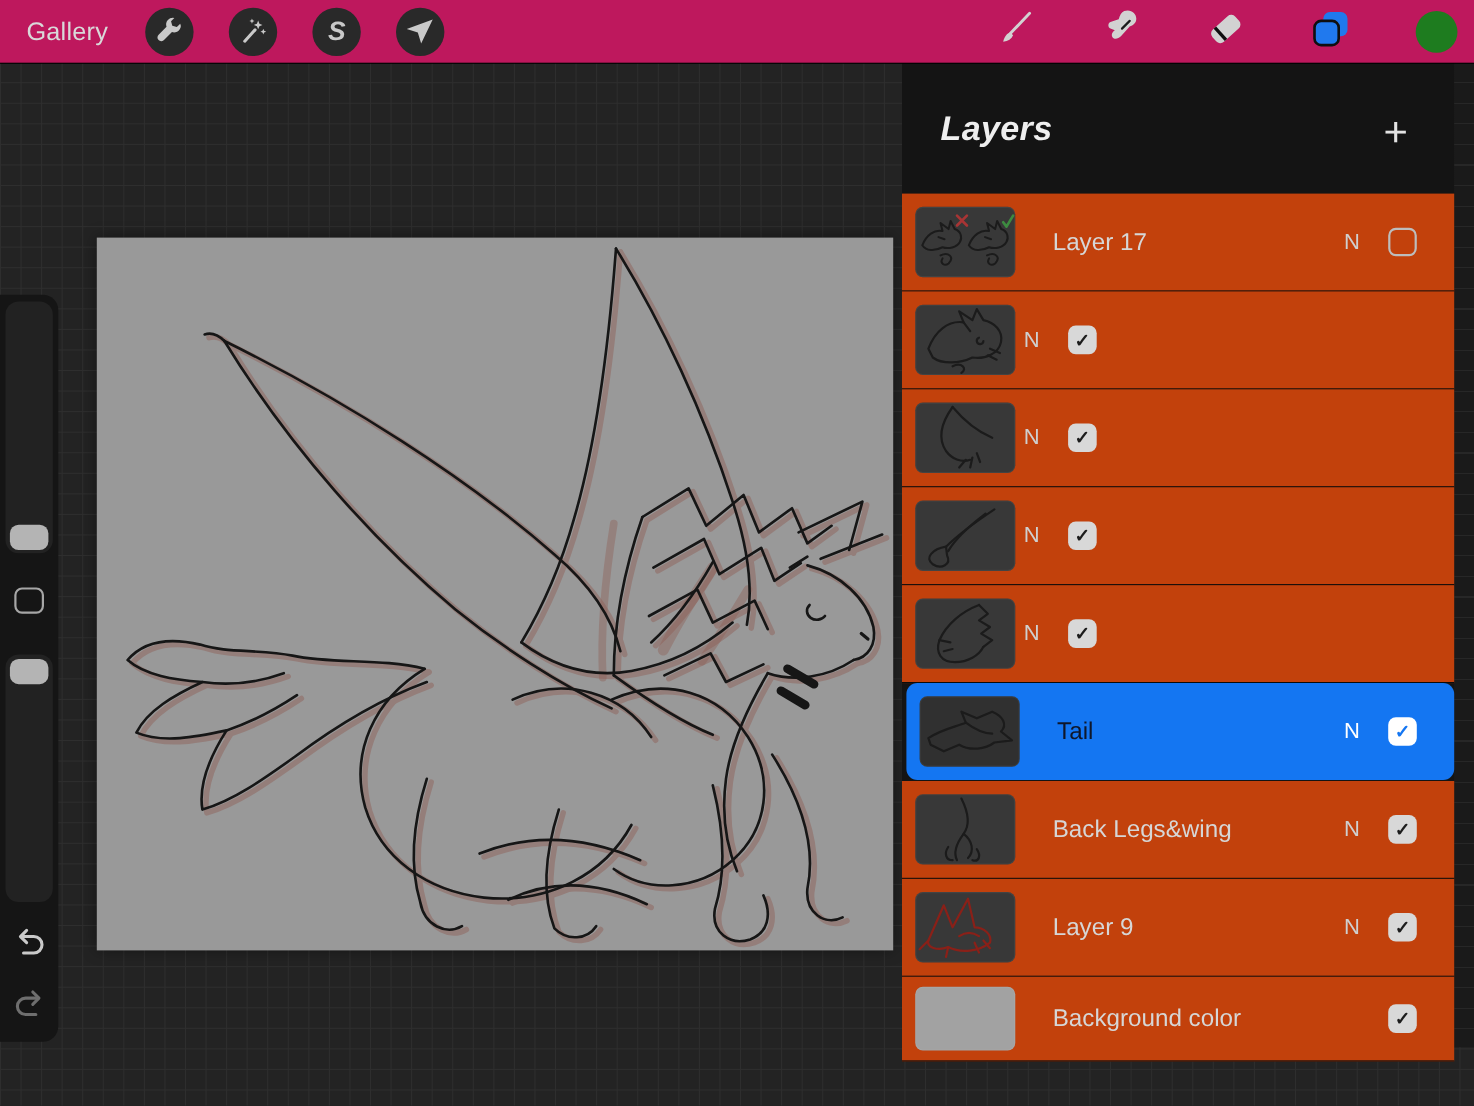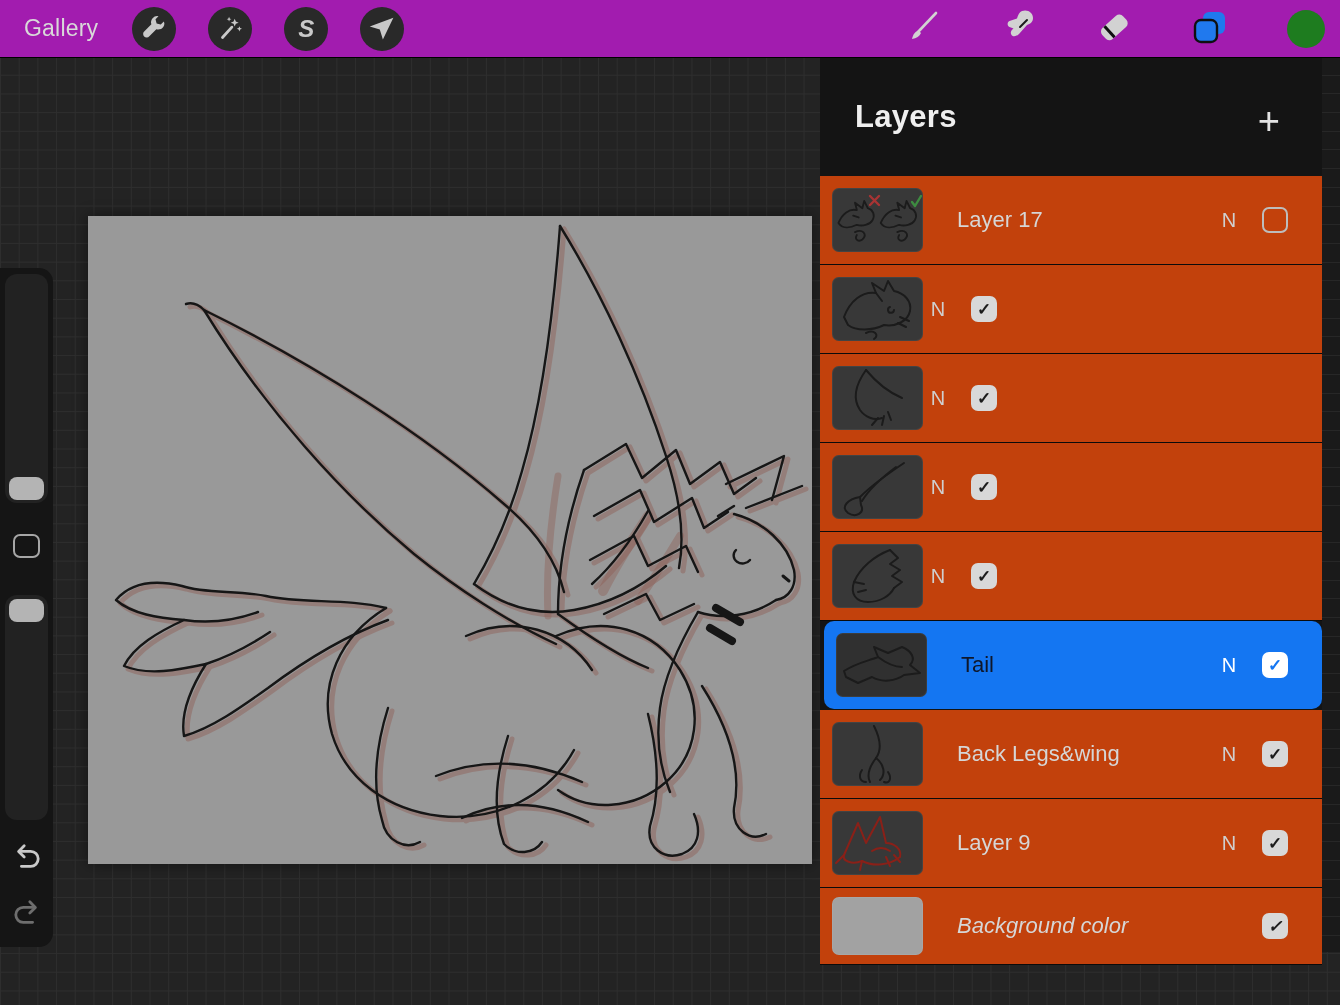--- a/index.html
+++ b/index.html
@@ -9,21 +9,21 @@
     background-image:
       linear-gradient(#2e2e2e 1px, transparent 1px),
       linear-gradient(90deg,#2e2e2e 1px, transparent 1px);
     background-size:18.7px 18.7px;
     font-family:"Liberation Sans", sans-serif;
     -webkit-font-smoothing:antialiased;
   }
   
   .topbar{
     position:absolute;left:0;top:0;width:1340px;height:57px;
-    background:#a21caf;display:flex;align-items:center;z-index:30;
+    background:#be185d;display:flex;align-items:center;z-index:30;
     box-shadow:0 1px 0 #000;
   }
   .gallery{color:#d9d9d9;font-size:23px;margin-left:24px;letter-spacing:.2px;cursor:default;}
   .tool-circle{
     width:44px;height:44px;border-radius:50%;background:#292929;
     display:flex;align-items:center;justify-content:center;flex:0 0 auto;
   }
   .tool-circle svg{display:block;}
   .lefttools{display:flex;gap:32px;margin-left:34px;}
   .righttools{position:absolute;right:12px;top:0;height:57px;display:flex;align-items:center;gap:52px;}
@@ -60,31 +60,31 @@
   
   .panel{
     position:absolute;left:820px;top:57px;width:502px;height:895px;
     background:#141414;z-index:10;
   }
   .panel-edge{
     position:absolute;left:1322px;top:57px;width:18px;height:895px;z-index:9;
     background:repeating-linear-gradient(180deg,#1a1a1a 0 17.7px,#272727 17.7px 18.7px);
   }
   .panel-header{height:119px;position:relative;display:flex;align-items:center;}
-  .panel-title{color:#efefef;font-size:31px;font-weight:bold;margin-left:35px;letter-spacing:.3px;}
+  .panel-title{color:#efefef;font-size:31px;font-weight:bold;margin-left:35px;letter-spacing:.3px;font-style:italic;}
   .add-btn{
     position:absolute;right:42px;top:50px;color:#e3e3e3;font-size:38px;font-weight:100;
     line-height:28px;cursor:default;
   }
   .rows{display:flex;flex-direction:column;}
   .layer-row{
     height:88px;display:flex;align-items:center;position:relative;
     background:#c2410c;border-bottom:1px solid #0b0b0b;
   }
-  .layer-row.last{height:76px;font-style:italic;}
+  .layer-row.last{height:76px;}
   .layer-row.selected{
     background:#1476f2;border-radius:10px;border-bottom:none;
     margin:0 0 1px 4px;width:498px;box-sizing:border-box;
   }
   .thumb{
     width:91px;height:64px;margin-left:12px;border-radius:7px;background:#383838;
     box-shadow:inset 0 0 0 1px rgba(255,255,255,.06);overflow:hidden;flex:0 0 auto;
   }
   .layer-row.last .thumb{height:58px;}
   .layer-row.selected .thumb{background:#303030;}

